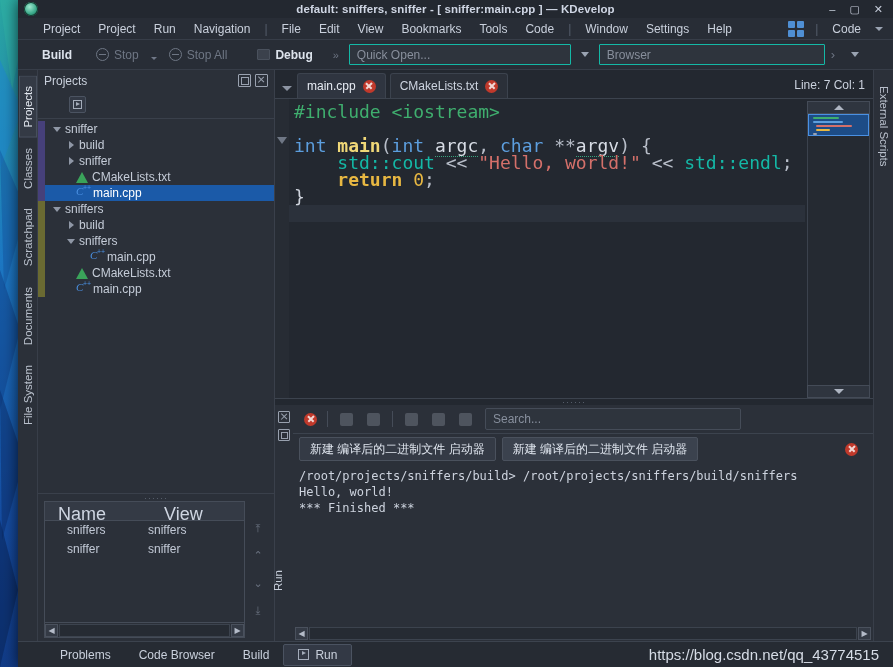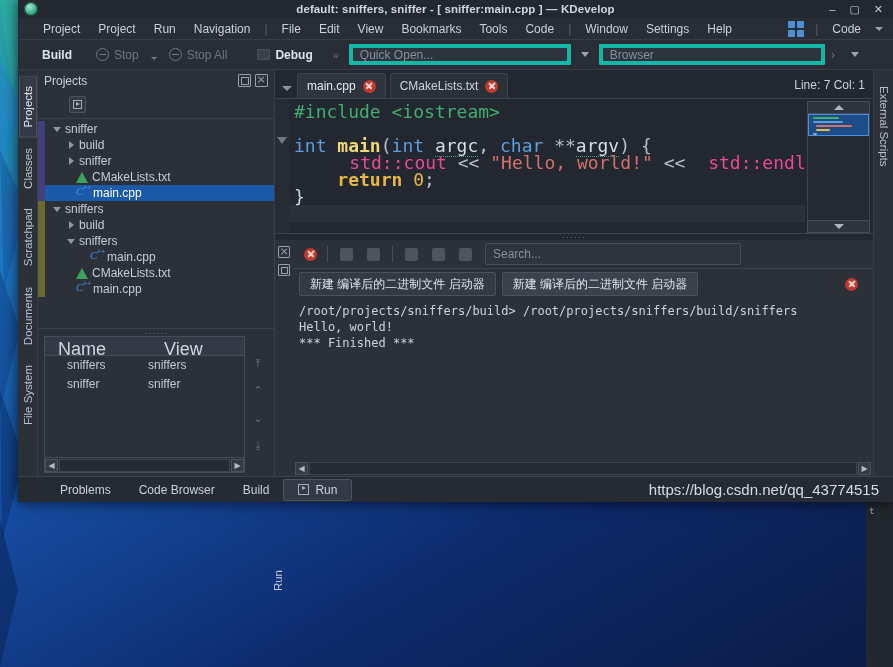--- a/index.html
+++ b/index.html
@@ -23,21 +23,21 @@
   #bg-terminal {
     position: absolute; left: 866px; top: 60px; width: 27px; height: 607px;
     background: #22272f; overflow: hidden;
     font-family: "DejaVu Sans Mono", monospace; font-size: 9px;
     line-height: 13px; color: #9aa5b1; padding: 16px 2px 0 3px;
     white-space: pre;
   }
 
   
   #win {
-    position: absolute; left: 18px; top: 0; width: 875px; height: 502px;
+    position: absolute; left: 18px; top: 0; width: 875px; height: 667px;
     background: #232830;
     display: flex; flex-direction: column;
     box-shadow: 0 0 14px rgba(0,0,0,.7);
   }
 
   
   #titlebar {
     height: 18px; background: #232830; position: relative;
     display:flex; align-items:center;
     border-bottom: 0;
@@ -92,21 +92,21 @@
   #toolbar .tbtn.dim { color:#6e7684; font-weight:normal;justify-content:center; }
   #toolbar .stopico {
     width:13px;height:13px;border-radius:50%;border:1.4px solid #6e7684;
     position:relative;
   }
   #toolbar .stopico:after{content:'';position:absolute;left:2px;right:2px;top:5px;height:1.4px;background:#6e7684;}
   #toolbar .tiny-caret{width:0;height:0;border-left:3px solid transparent;border-right:3px solid transparent;border-top:3px solid #707888;margin-top:8px;}
   #toolbar .dbgico{width:13px;height:11px;background:#3b414c;border:1px solid #4a515d;border-radius:1px;}
   #toolbar .chevdbl{color:#6c7482; font-size:11px; padding:0 8px;}
   #toolbar .field {
-    height:21px; background:#2e343d; border:4px solid #14b8a6;
+    height:21px; background:#2e343d; border:1px solid #14b8a6;
     color:#888f9c; font-size:12px; display:flex; align-items:center;
     padding:0 7px; border-radius:1px;
   }
   #toolbar .qopen { width:222px; margin-left:2px;}
   #toolbar .outline { width:226px; }
   #toolbar .caret-d2{width:0;height:0;border-left:4px solid transparent;border-right:4px solid transparent;border-top:5px solid #9aa3b2;margin:0 10px;}
   #toolbar .chevr{color:#6c7482;font-size:13px;padding:0 6px;}
 
   
   #body { flex:1; display:flex; min-height:0; }
@@ -203,21 +203,21 @@
   #foldbar .fold{position:absolute;left:2px;top:38px;width:0;height:0;border-left:5px solid transparent;border-right:5px solid transparent;border-top:7px solid #6f7785;}
   #code{flex:1;background:#232830;font-family:"DejaVu Sans Mono",monospace;font-size:18px;
         line-height:17px;padding:4px 0 0 5px;color:#cfd4dd;white-space:pre;overflow:hidden;position:relative;}
   #code .curline{position:absolute;left:0;right:0;height:17px;background:#2b313b;}
   .k-pre{color:#3fae6e;}
   .k-type{color:#5c9ede;}
   .k-fn{color:#f0d878;font-weight:bold;}
   .k-var{color:#d7dce5;border-bottom:1px dotted #3aa37f;}
   .k-str{color:#d4706a;}
   .k-op{color:#b8bec9;}
-  .k-ns{color:#ec4899;margin-left:12px;}
+  .k-ns{color:#14b8a6;}
   .k-kw{color:#e8b842;font-weight:bold;}
   .k-num{color:#e8b842;}
   .k-plain{color:#cfd4dd;}
 
   #minimapcol{width:68px;background:#232830;display:flex;flex-direction:column;padding:2px 3px 0 2px;}
   .mmbtn{height:13px;background:#2f353f;border:1px solid #444b57;display:flex;align-items:center;justify-content:center;}
   .mmbtn .cu{width:0;height:0;border-left:5px solid transparent;border-right:5px solid transparent;border-bottom:5px solid #aeb5c2;}
   .mmbtn .cd{width:0;height:0;border-left:5px solid transparent;border-right:5px solid transparent;border-top:5px solid #aeb5c2;}
   #mmtrack{flex:1;background:#252a32;border:1px solid #3b424d;border-top:none;border-bottom:none;position:relative;}
   #mmthumb{position:absolute;left:0;right:0;top:0;height:22px;background:#1d4c86;border:1px solid #4a90e2;}

